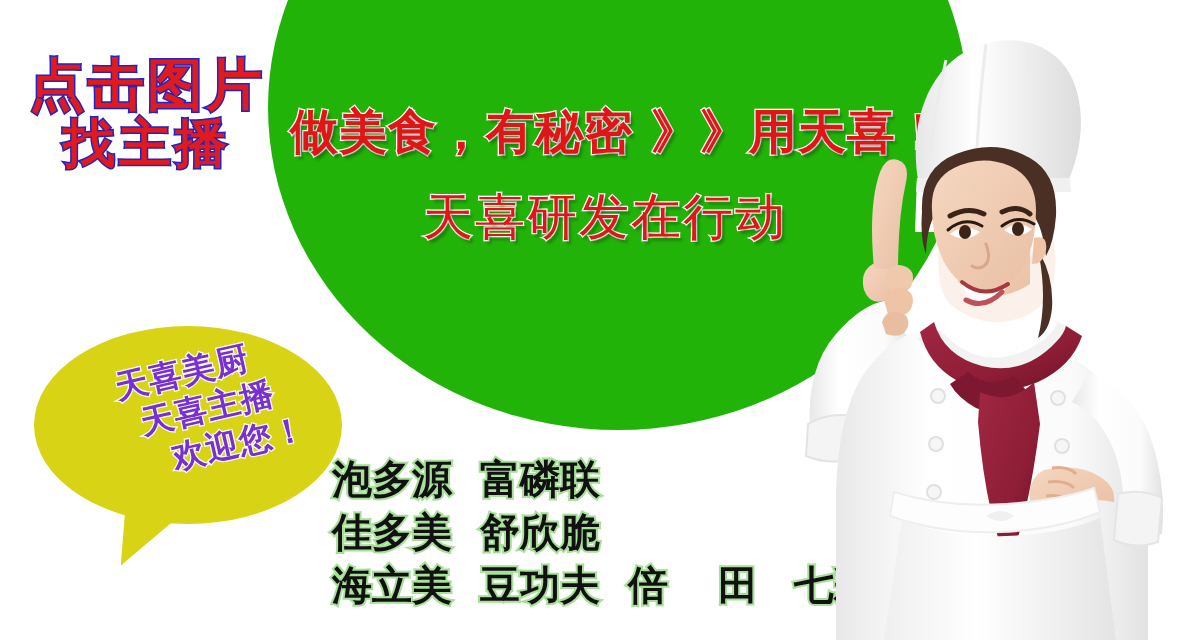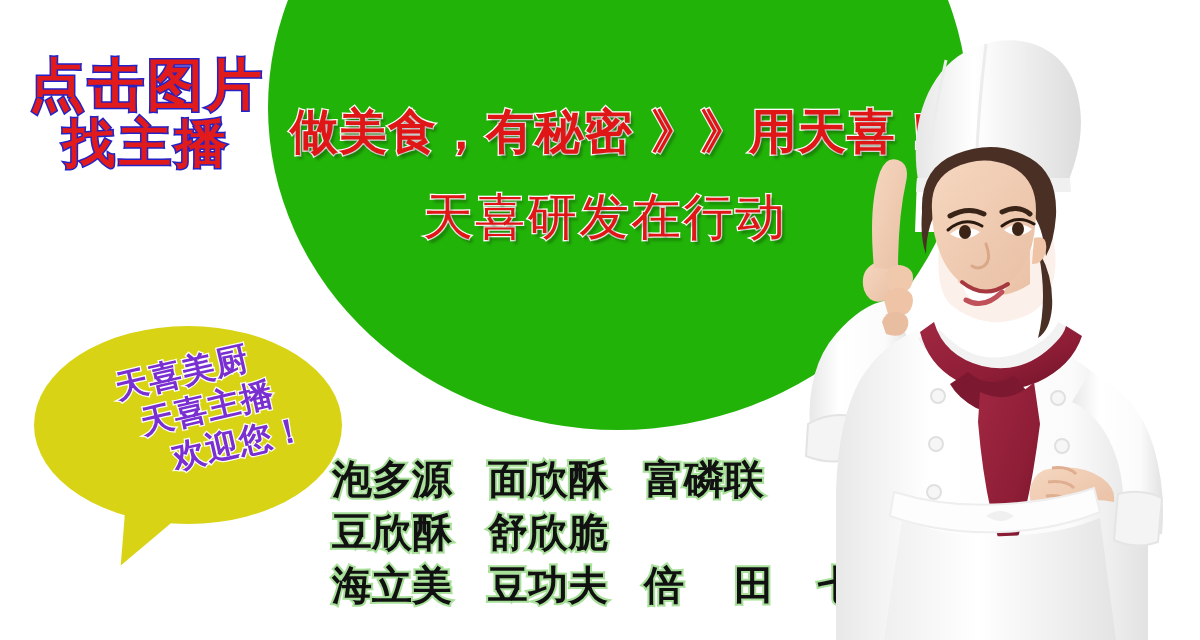--- a/index.html
+++ b/index.html
@@ -142,21 +142,20 @@
   
   .products {
     position: absolute;
     left: 332px;
     top: 452px;
   }
   .prow {
     display: flex;
     align-items: baseline;
     height: 53px;
-    gap: 8px;
   }
   .pname {
     font-family: "DejaVu Sans", "Liberation Sans", sans-serif;
     font-weight: bold;
     font-size: 40px;
     letter-spacing: 0px;
     color: #111111;
     -webkit-text-stroke: 4px #a8e09a;
     paint-order: stroke fill;
     margin-right: 28px;
@@ -195,25 +194,24 @@
   <div class="bubble"></div>
   <div class="bubble-text">
     <span class="bl bl1">天喜美厨</span>
     <span class="bl bl2">天喜主播</span>
     <span class="bl bl3">欢迎您！</span>
   </div>
 
   <div class="products">
     <div class="prow">
       <span class="pname">泡多源</span>
-      <span class="pname">面欣酥</span>
       <span class="pname">富磷联</span>
     </div>
     <div class="prow">
-      <span class="pname">豆欣酥</span>
+      <span class="pname">佳多美</span>
       <span class="pname">舒欣脆</span>
     </div>
     <div class="prow">
       <span class="pname">海立美</span>
       <span class="pname">豆功夫</span>
       <span class="pname spaced">倍 田</span>
       <span class="pname">七彩滴</span>
     </div>
   </div>
 

